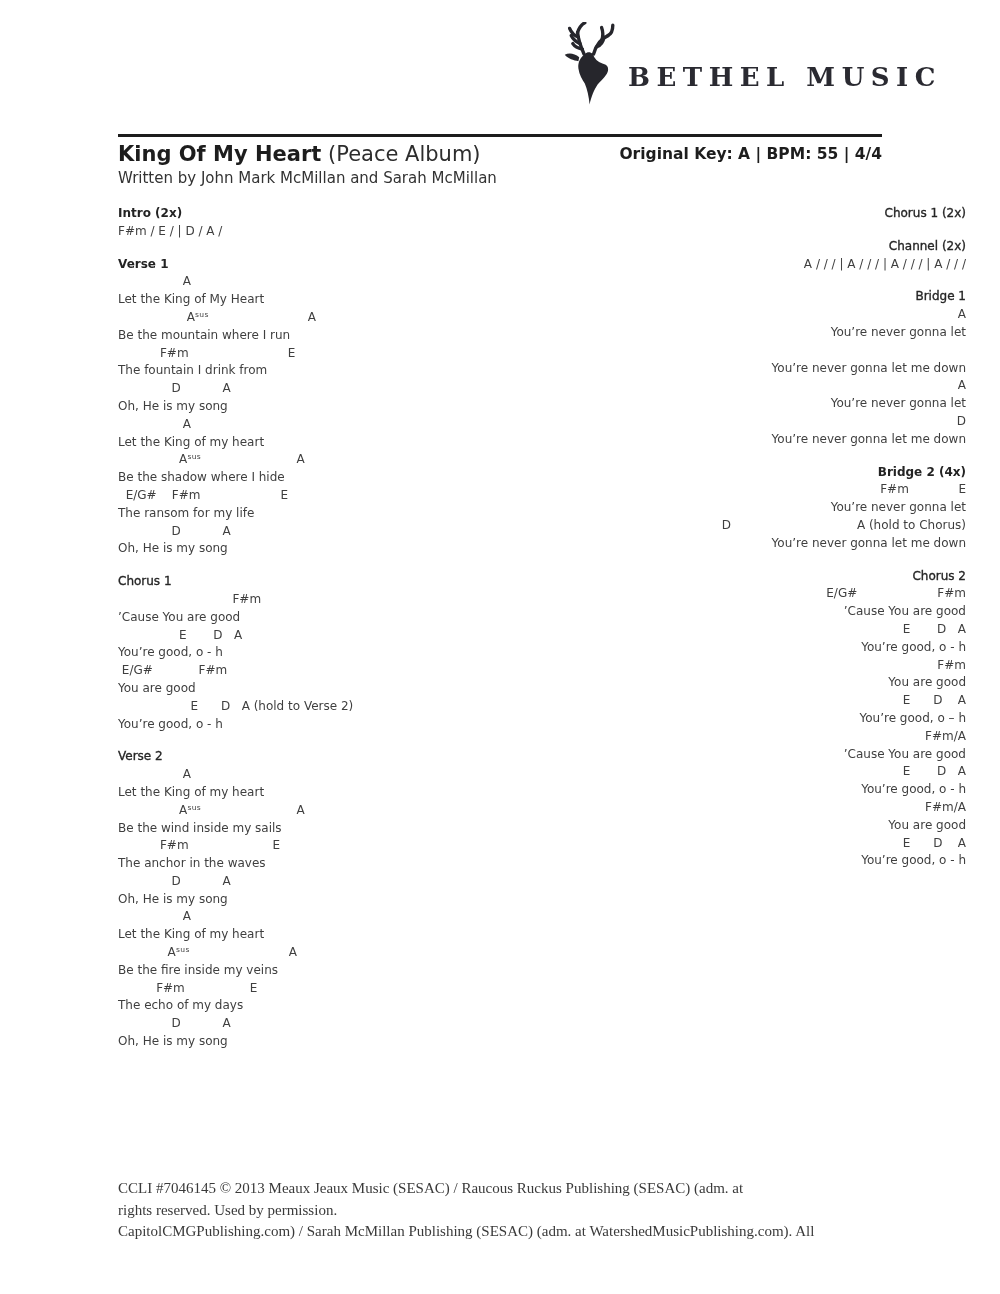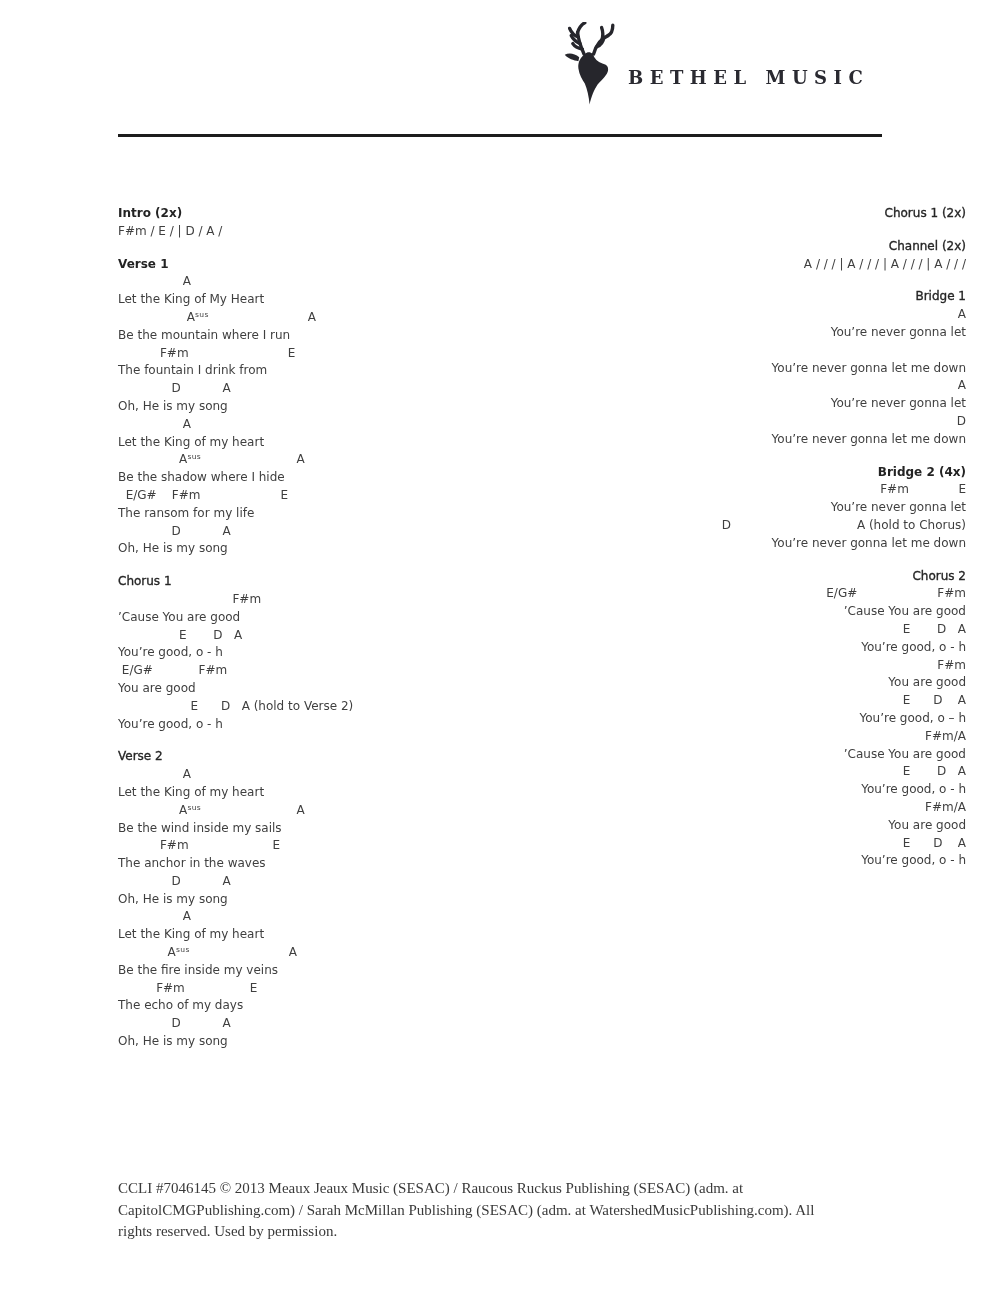--- a/index.html
+++ b/index.html
@@ -2,21 +2,21 @@
 <html><head>
 <meta charset="utf-8">
 <style>
   html,body{margin:0;padding:0;background:#ffffff;}
   body{width:1000px;height:1294px;position:relative;font-family:"DejaVu Sans",sans-serif;color:#3f3f3f;}
   .page{position:absolute;inset:0;background:#fff;overflow:hidden;}
 
   
   .logo{position:absolute;left:560px;top:22px;display:flex;align-items:center;gap:12px;}
   .stag{width:56px;height:84px;}
-  .brand{font-family:"DejaVu Serif","Liberation Serif",serif;font-weight:700;font-size:18px;
+  .brand{font-family:"DejaVu Serif","Liberation Serif",serif;font-weight:700;font-size:26px;
          letter-spacing:6.5px;color:#2a2a31;white-space:nowrap;padding-top:26px;}
 
   
   .rule{position:absolute;left:118px;top:134px;width:764px;height:3px;background:#1c1c1c;}
   .titlebar{position:absolute;left:118px;top:142px;width:764px;display:flex;justify-content:space-between;align-items:flex-start;}
   .title{font-size:21px;font-weight:700;color:#1d1d1d;white-space:nowrap;}
   .subtitle{font-weight:400;color:#2d2d2d;}
   .meta{font-size:15.5px;font-weight:700;color:#1d1d1d;margin-top:3px;white-space:nowrap;}
   .byline{position:absolute;left:118px;top:169px;font-size:15px;color:#333;}
 
@@ -55,24 +55,29 @@
         <path d="M46,31 C51,29 54,25 55,19"></path>
         <path d="M52,24 C54,18 54,12 52,7"></path>
         <path d="M60,17 C64,15 66,10 66,4"></path>
       </g>
     </svg>
     <div class="brand">BETHEL MUSIC</div>
   </div>
 
   <div class="rule"></div>
 
+  <div class="titlebar">
+    <div class="title"><span>King Of My Heart</span><span class="subtitle"> (Peace Album)</span></div>
+    <div class="meta">Original Key: A | BPM: 55 | 4/4</div>
+  </div>
 
+  <div class="byline">Written by John Mark McMillan and Sarah McMillan</div>
 
   <div class="col col-left"><section class="song-section"><div class="sec-h hb">Intro (2x)</div><div class="sline lyric">F#m / E / | D / A /</div></section><section class="song-section"><div class="sec-h hb">Verse 1</div><div class="sline chord">                 A</div><div class="sline lyric">Let the King of My Heart</div><div class="sline chord">                  Aˢᵘˢ                          A</div><div class="sline lyric">Be the mountain where I run</div><div class="sline chord">           F#m                          E</div><div class="sline lyric">The fountain I drink from</div><div class="sline chord">              D           A</div><div class="sline lyric">Oh, He is my song</div><div class="sline chord">                 A</div><div class="sline lyric">Let the King of my heart</div><div class="sline chord">                Aˢᵘˢ                         A</div><div class="sline lyric">Be the shadow where I hide</div><div class="sline chord">  E/G#    F#m                     E</div><div class="sline lyric">The ransom for my life</div><div class="sline chord">              D           A</div><div class="sline lyric">Oh, He is my song</div></section><section class="song-section"><div class="sec-h hm">Chorus 1</div><div class="sline chord">                              F#m</div><div class="sline lyric">’Cause You are good</div><div class="sline chord">                E       D   A</div><div class="sline lyric">You’re good, o - h</div><div class="sline chord"> E/G#            F#m</div><div class="sline lyric">You are good</div><div class="sline chord">                   E      D   A (hold to Verse 2)</div><div class="sline lyric">You’re good, o - h</div></section><section class="song-section"><div class="sec-h hm">Verse 2</div><div class="sline chord">                 A</div><div class="sline lyric">Let the King of my heart</div><div class="sline chord">                Aˢᵘˢ                         A</div><div class="sline lyric">Be the wind inside my sails</div><div class="sline chord">           F#m                      E</div><div class="sline lyric">The anchor in the waves</div><div class="sline chord">              D           A</div><div class="sline lyric">Oh, He is my song</div><div class="sline chord">                 A</div><div class="sline lyric">Let the King of my heart</div><div class="sline chord">             Aˢᵘˢ                          A</div><div class="sline lyric">Be the fire inside my veins</div><div class="sline chord">          F#m                 E</div><div class="sline lyric">The echo of my days</div><div class="sline chord">              D           A</div><div class="sline lyric">Oh, He is my song</div></section></div>
   <div class="col col-right"><section class="song-section"><div class="sec-h hm">Chorus 1 (2x)</div></section><section class="song-section"><div class="sec-h hm">Channel (2x)</div><div class="sline lyric">A / / / | A / / / | A / / / | A / / /</div></section><section class="song-section"><div class="sec-h hm">Bridge 1</div><div class="sline chord">A</div><div class="sline lyric">    You’re never gonna let</div><div class="sline chord">&nbsp;</div><div class="sline lyric">You’re never gonna let me down</div><div class="sline chord">A</div><div class="sline lyric">    You’re never gonna let</div><div class="sline chord">                  D</div><div class="sline lyric">You’re never gonna let me down</div></section><section class="song-section"><div class="sec-h hb">Bridge 2 (4x)</div><div class="sline chord">F#m             E</div><div class="sline lyric">    You’re never gonna let</div><div class="sline chord">                  D                                 A (hold to Chorus)</div><div class="sline lyric">You’re never gonna let me down</div></section><section class="song-section"><div class="sec-h hm">Chorus 2</div><div class="sline chord">    E/G#                     F#m</div><div class="sline lyric">’Cause You are good</div><div class="sline chord">                E       D   A</div><div class="sline lyric">You’re good, o - h</div><div class="sline chord">               F#m</div><div class="sline lyric">You are good</div><div class="sline chord">                 E      D    A</div><div class="sline lyric">You’re good, o – h</div><div class="sline chord">                            F#m/A</div><div class="sline lyric">’Cause You are good</div><div class="sline chord">                E       D   A</div><div class="sline lyric">You’re good, o - h</div><div class="sline chord">               F#m/A</div><div class="sline lyric">You are good</div><div class="sline chord">                 E      D    A</div><div class="sline lyric">You’re good, o - h</div></section></div>
 
   <div class="footer">
     <div>CCLI #7046145 © 2013 Meaux Jeaux Music (SESAC) / Raucous Ruckus Publishing (SESAC) (adm. at</div>
+    <div>rights reserved. Used by permission.</div>
     <div>CapitolCMGPublishing.com) / Sarah McMillan Publishing (SESAC) (adm. at WatershedMusicPublishing.com). All</div>
-    <div>rights reserved. Used by permission.</div>
   </div>
 
 </div>
 
 </body></html>

